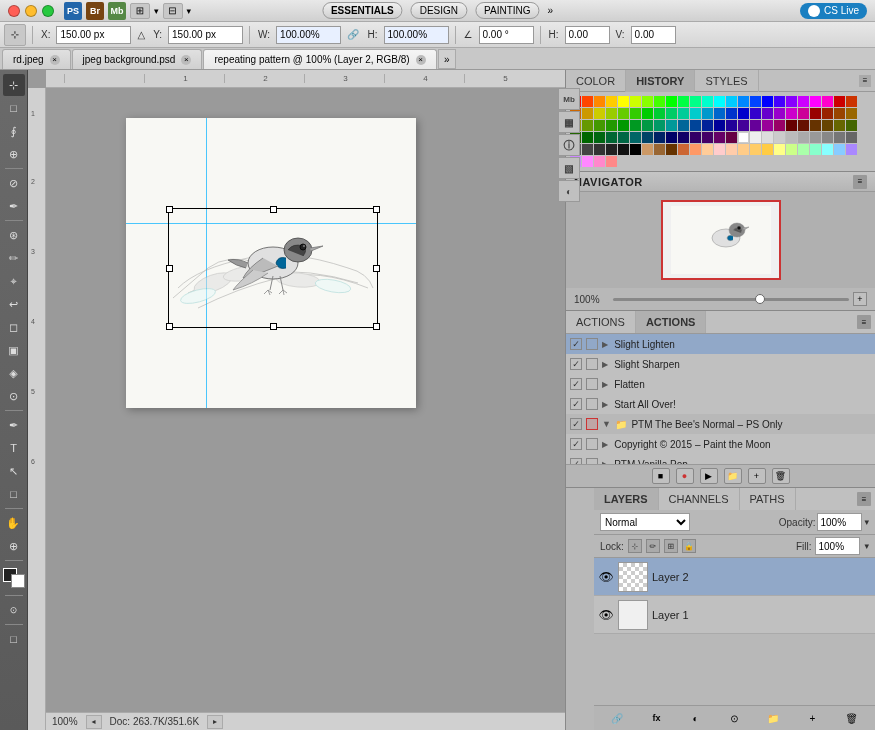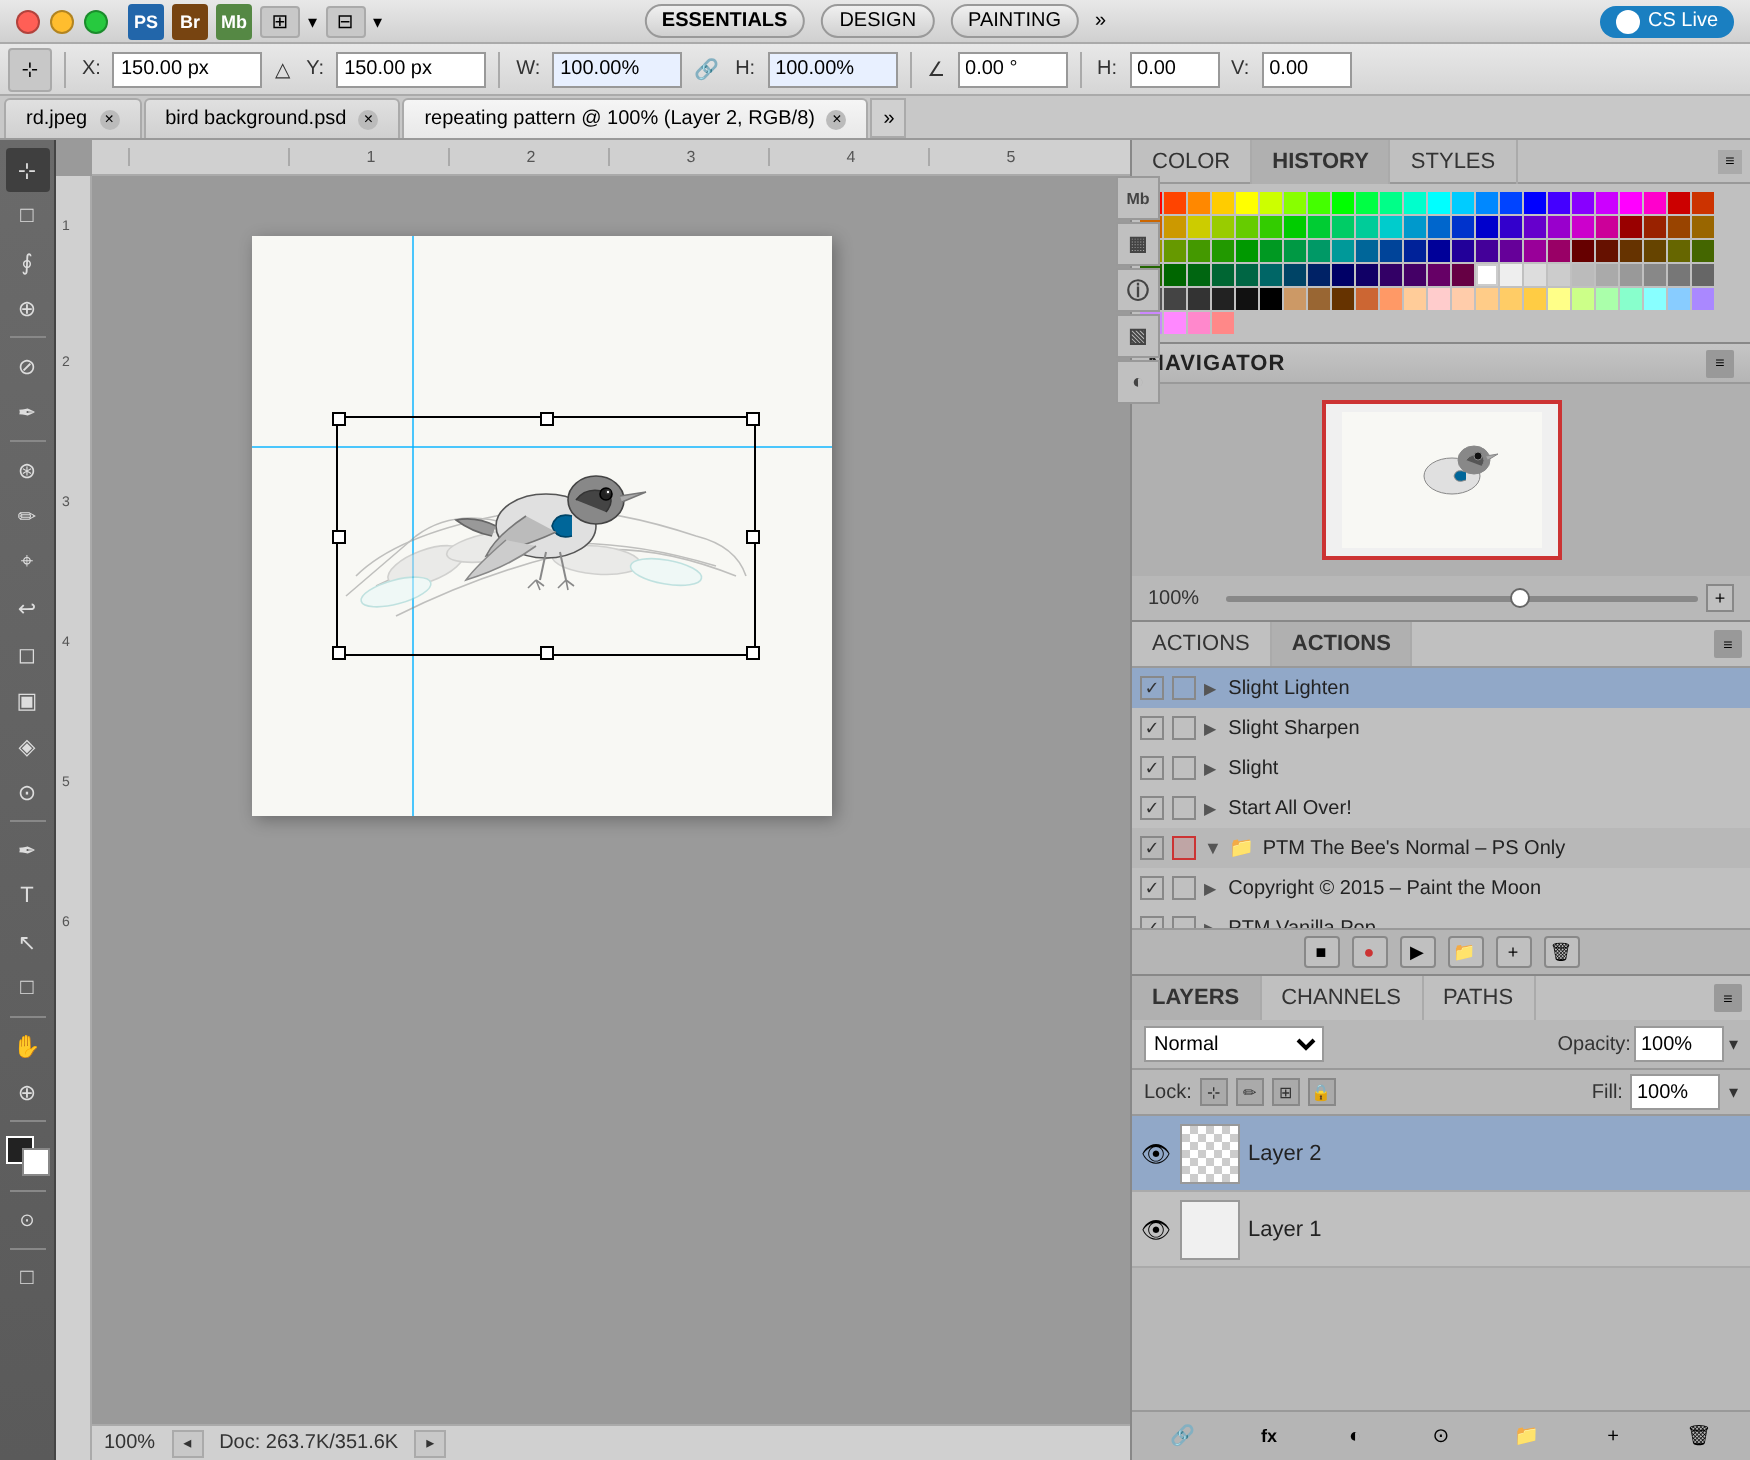--- a/index.html
+++ b/index.html
@@ -200,21 +200,21 @@
   <span class="opt-label">V:</span>
   <input class="opt-input" style="width: 45px;" value="0.00">
 </div>
 
 <div id="tabsbar">
   <div class="tab">
     <span>rd.jpeg</span>
     <span class="tab-close">×</span>
   </div>
   <div class="tab">
-    <span>bird background.psd</span>
+    <span>jpeg background.psd</span>
     <span class="tab-close">×</span>
   </div>
   <div class="tab active">
     <span>repeating pattern @ 100% (Layer 2, RGB/8)</span>
     <span class="tab-close">×</span>
   </div>
   <div class="tabs-arrow">»</div>
 </div>
 
 <div id="main">
@@ -572,21 +572,21 @@
           <div class="history-check" style="border:1px solid #888;"></div>
           <span class="history-play">▶</span>
           <span class="history-label">Slight Sharpen</span>
         </div>
         <div class="history-item">
           <div class="history-check">
               <span class="checkmark">✓</span>
             </div>
           <div class="history-check" style="border:1px solid #888;"></div>
           <span class="history-play">▶</span>
-          <span class="history-label">Slight</span>
+          <span class="history-label">Flatten</span>
         </div>
         <div class="history-item">
           <div class="history-check">
               <span class="checkmark">✓</span>
             </div>
           <div class="history-check" style="border:1px solid #888;"></div>
           <span class="history-play">▶</span>
           <span class="history-label">Start All Over!</span>
         </div>
 
@@ -620,21 +620,21 @@
       <div class="history-actions-bottom">
         <div class="ha-btn">■</div>
         <div class="ha-btn" style="color:#cc3333;">●</div>
         <div class="ha-btn">▶</div>
         <div class="ha-btn">📁</div>
         <div class="ha-btn">+</div>
         <div class="ha-btn">🗑</div>
       </div>
     </div>
 
-    <div style="flex:1;display:flex;flex-direction:column;min-height:0;">
+    <div style="flex:1;display:flex;flex-direction:column;min-height:0;padding-left:28px;">
       <div class="layers-tabs">
         <div class="panel-tab active">LAYERS</div>
         <div class="panel-tab">CHANNELS</div>
         <div class="panel-tab">PATHS</div>
         <div style="flex:1;"></div>
         <div style="display:flex;gap:3px;padding-right:4px;align-items:center;">
           <div class="panel-icon">≡</div>
         </div>
       </div>
 

